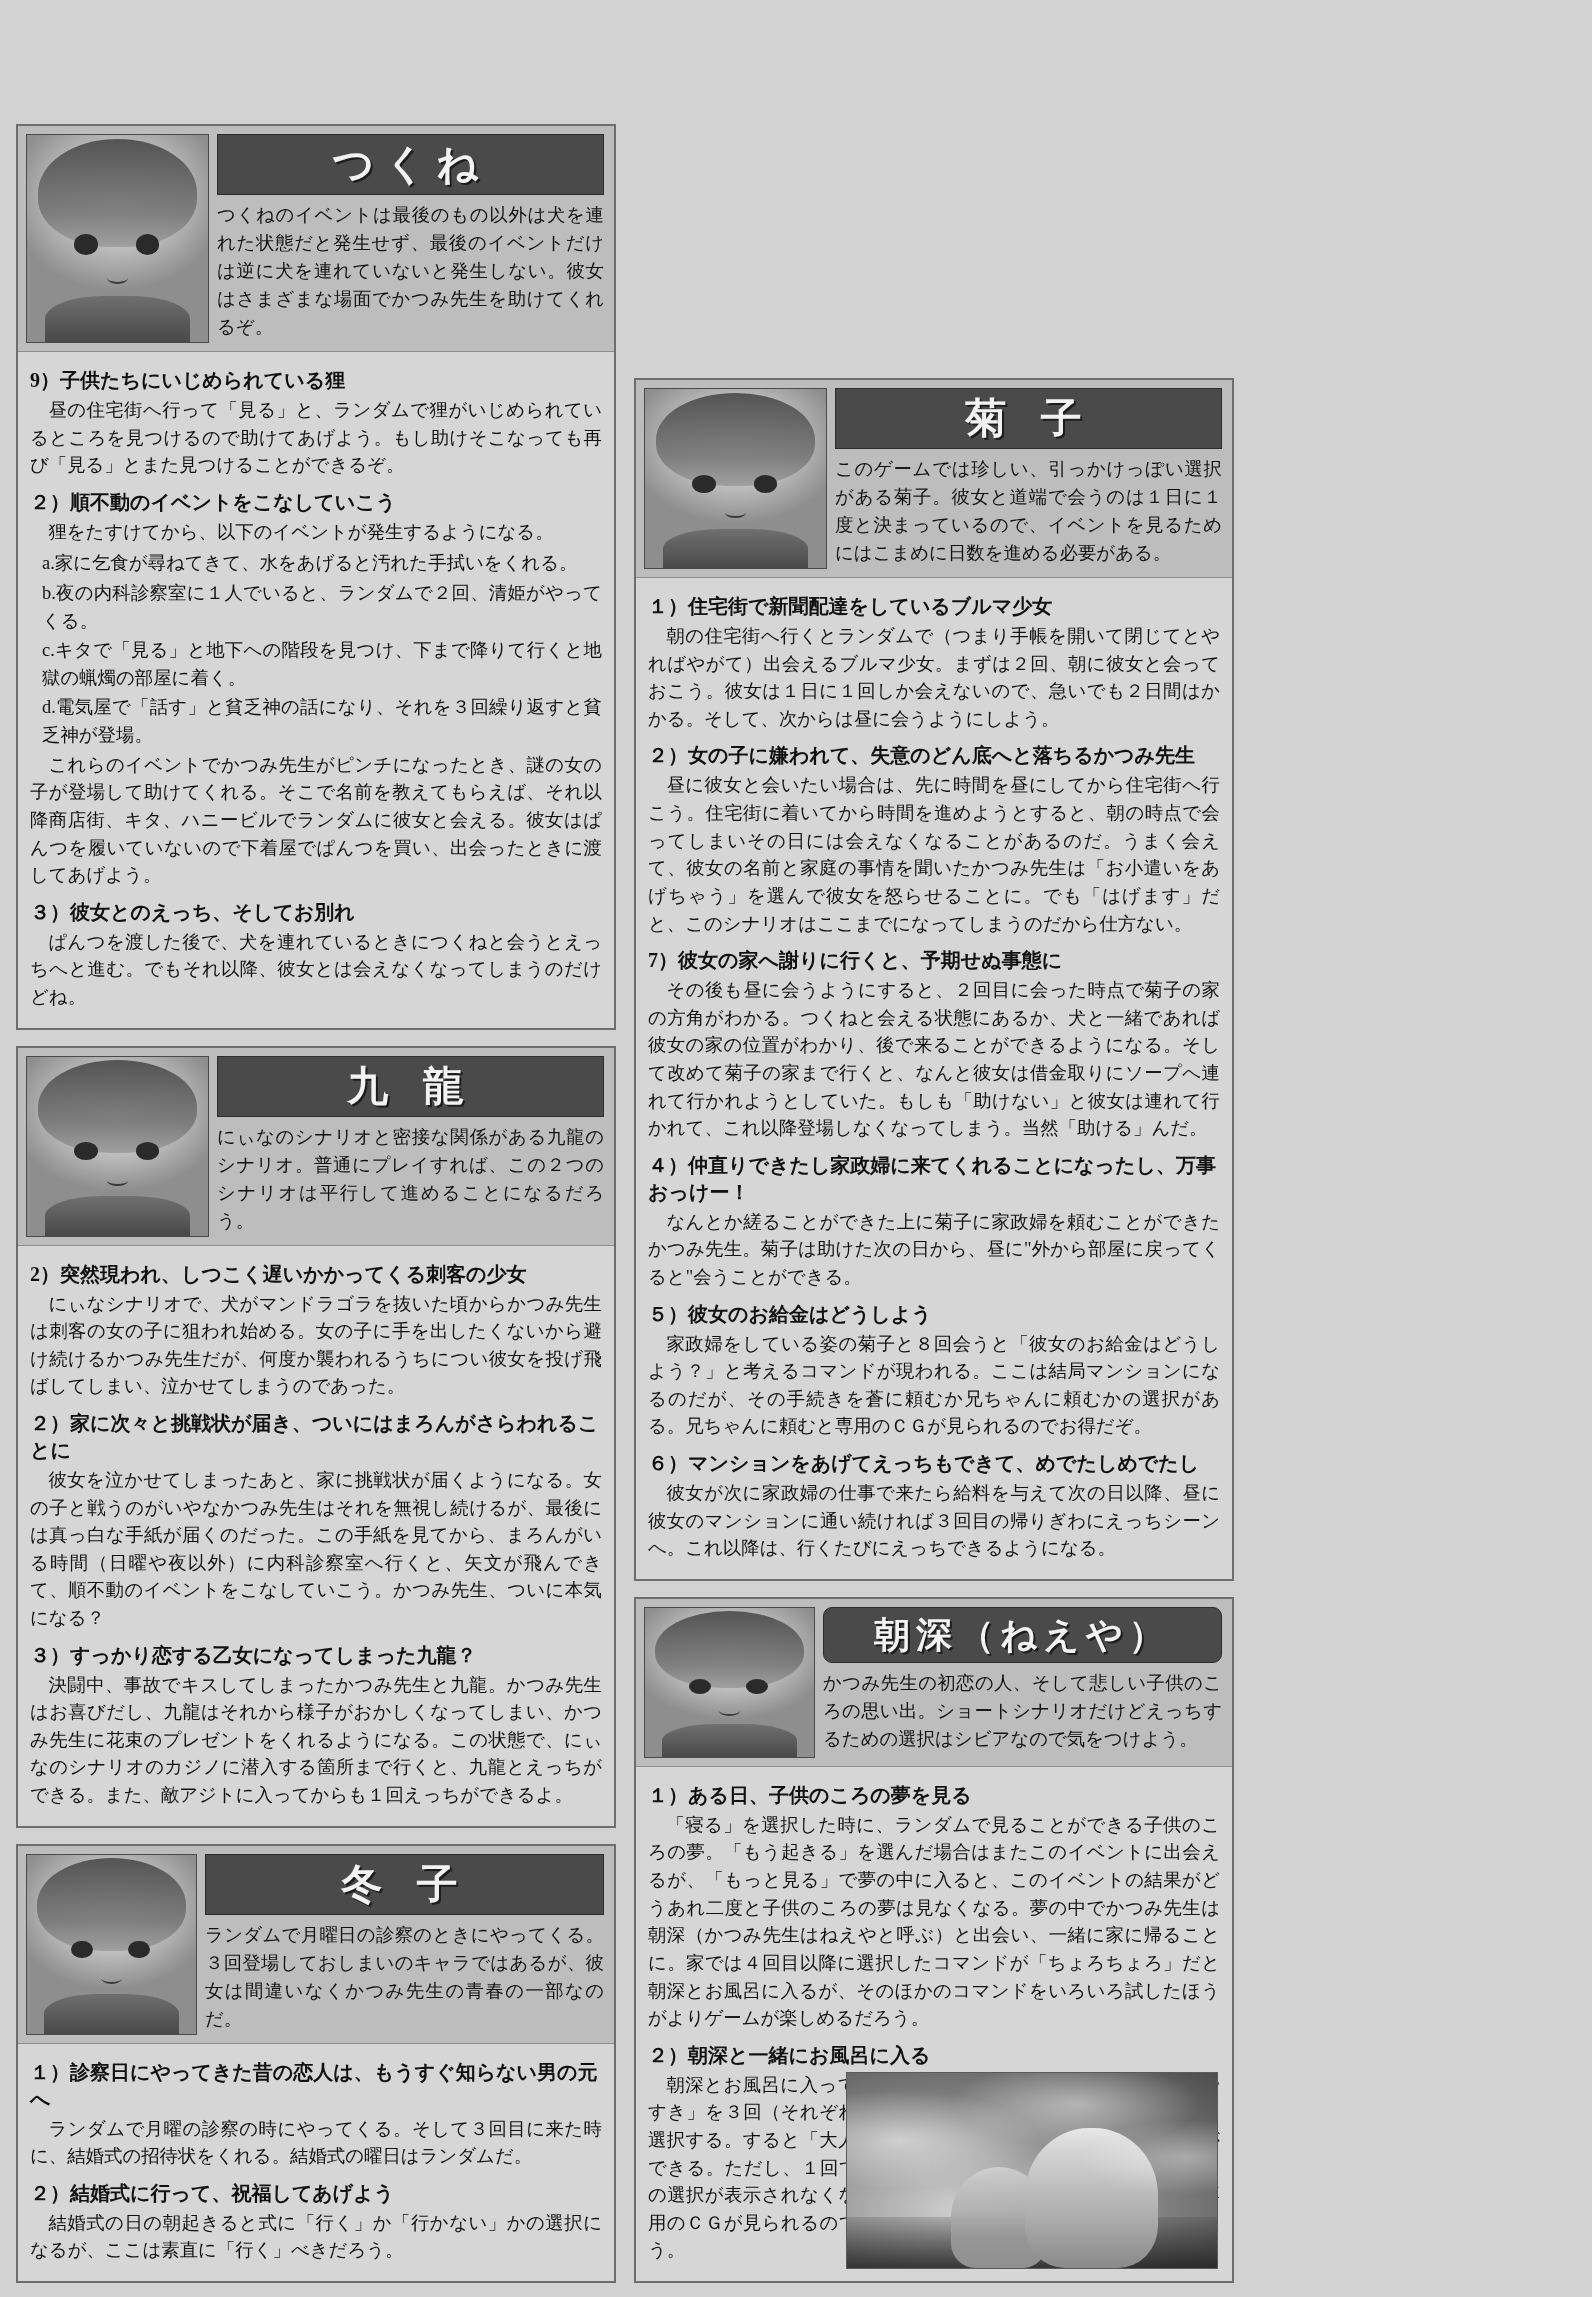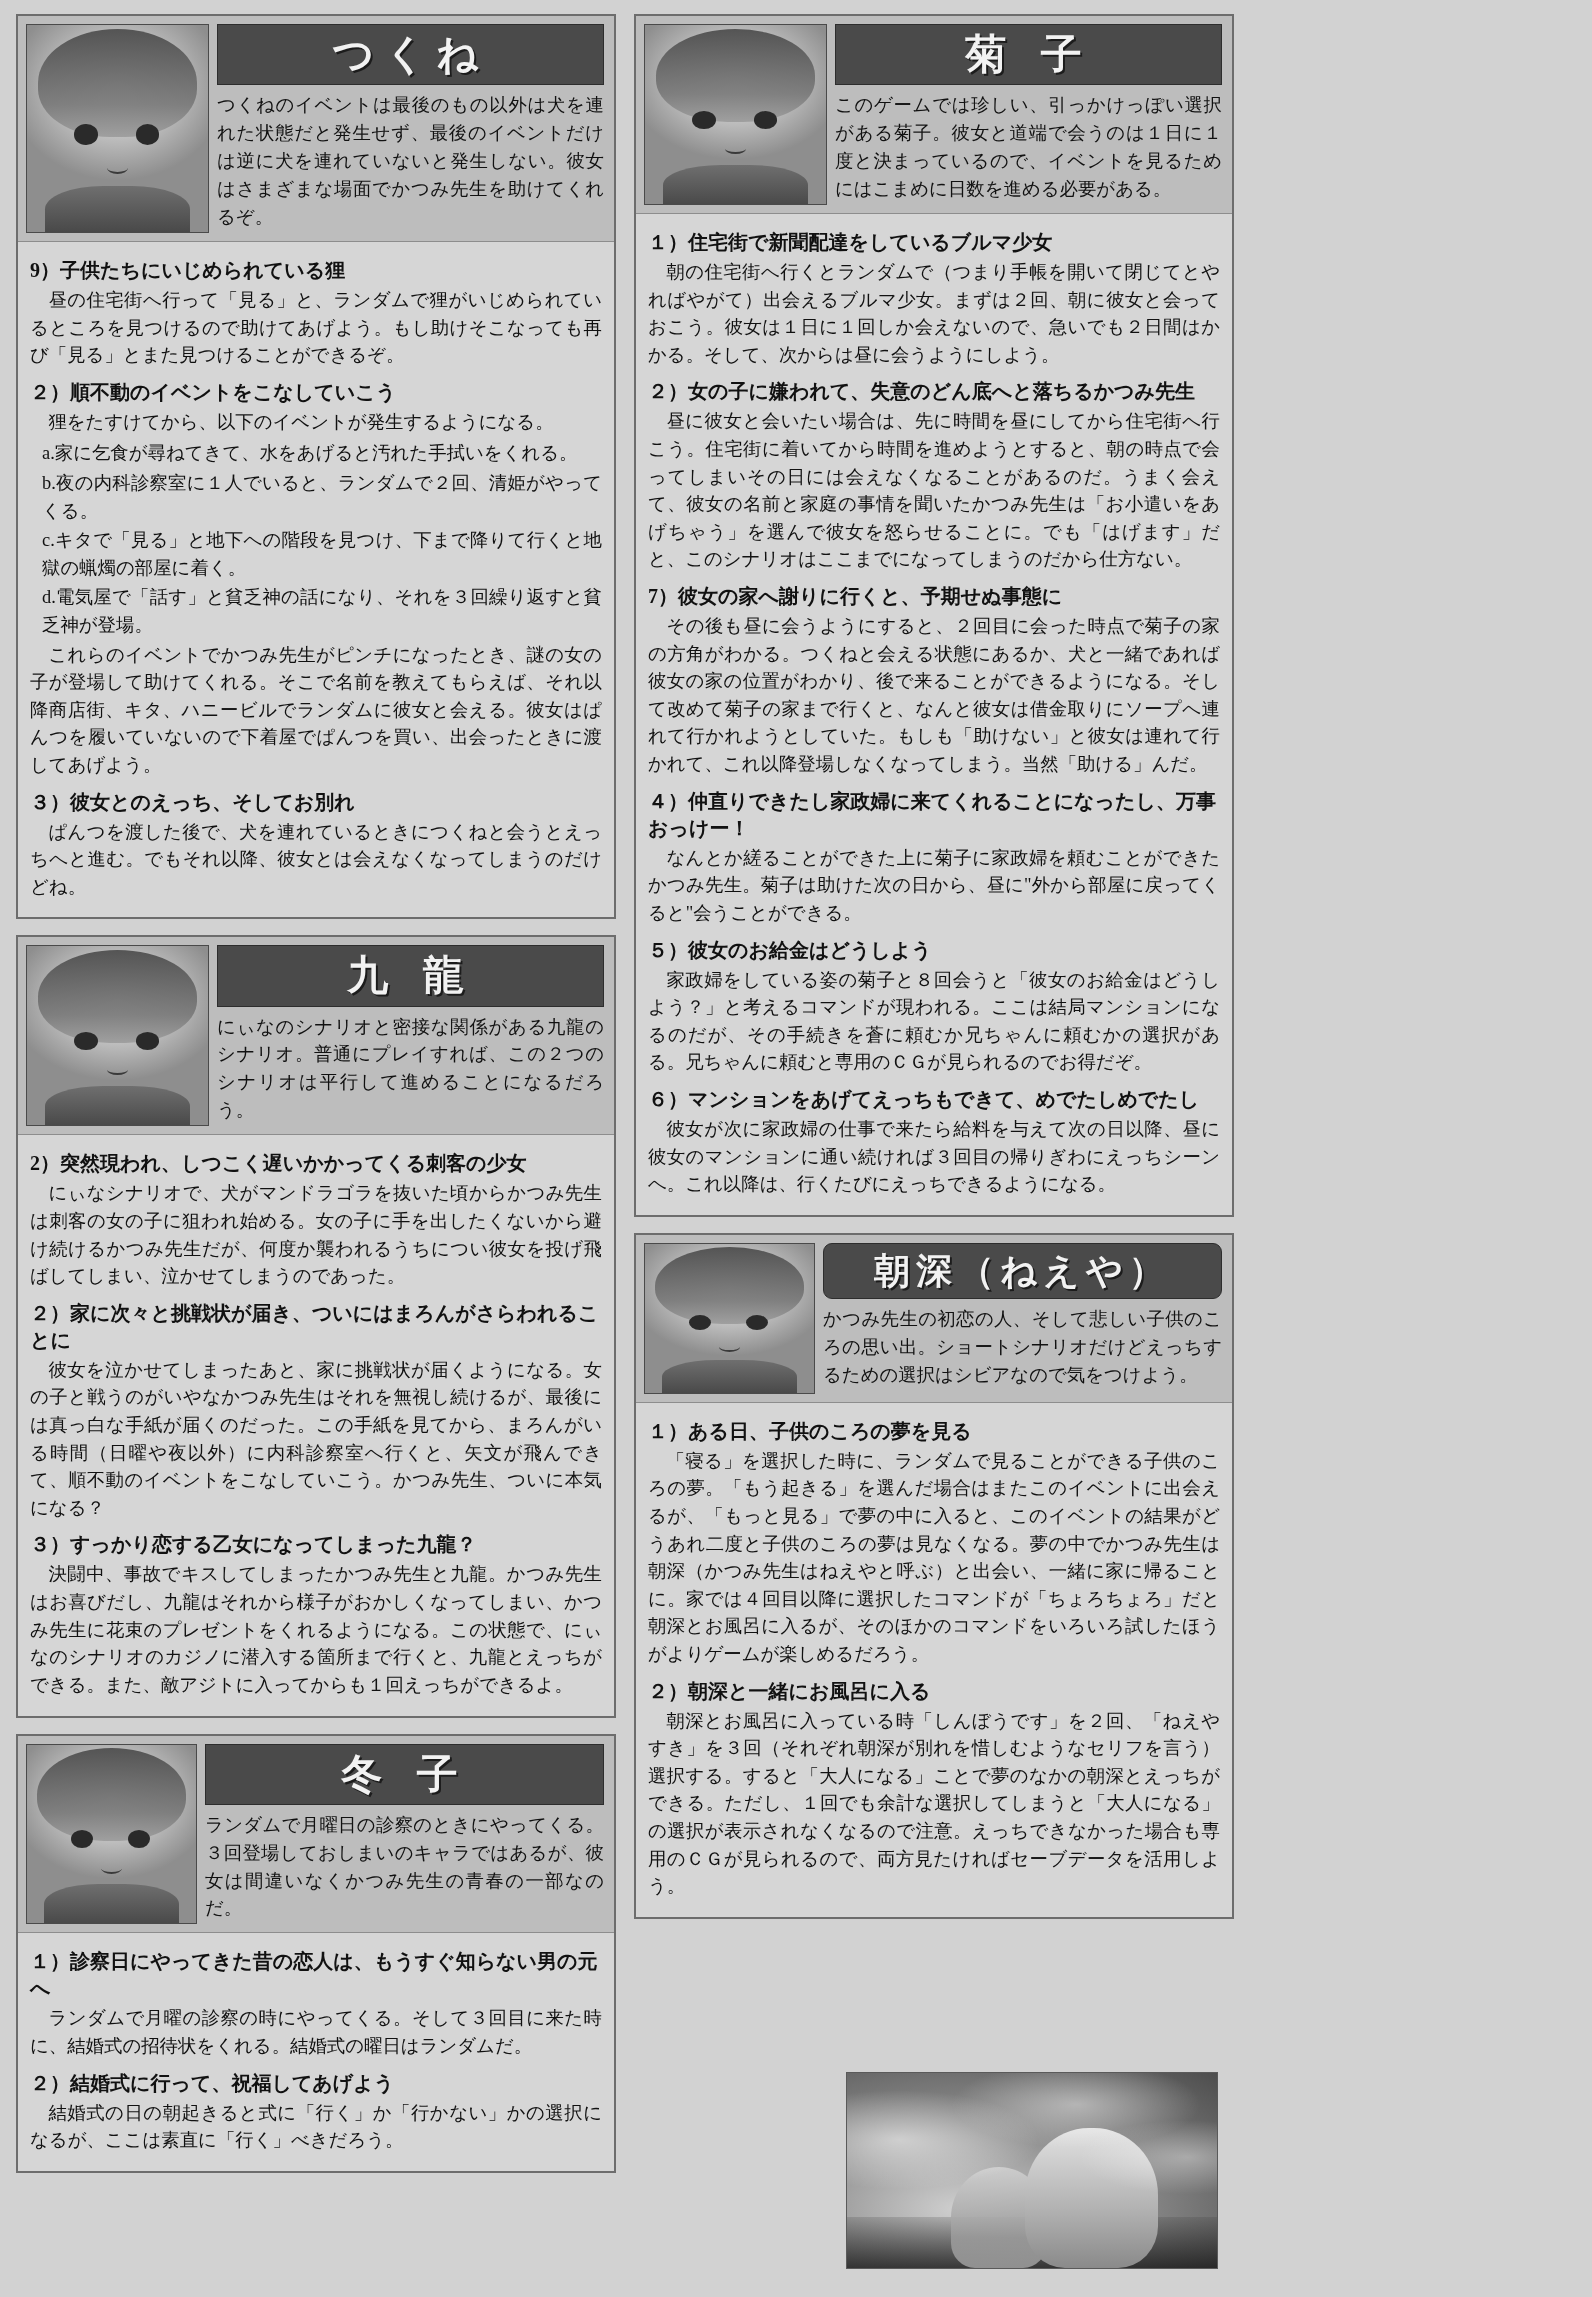--- a/index.html
+++ b/index.html
@@ -22,20 +22,21 @@
     gap:18px;
     height:100%;
     box-sizing:border-box;
   }
   .col{
     width:600px;
     display:flex;
     flex-direction:column;
     gap:16px;
     position:relative;
+    justify-content:flex-end;
   }
   
   .section{
     border:2px solid #6d6d6d;
     background:#d6d6d6;
     padding:0;
     box-sizing:border-box;
     position:relative;
   }
   .sec-head{

